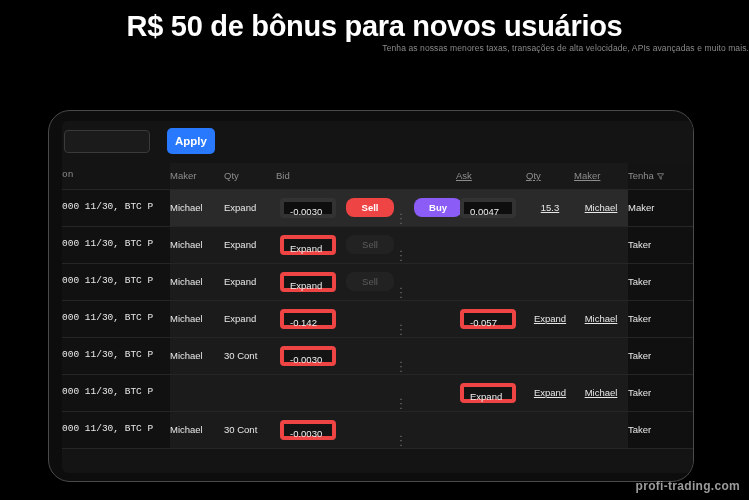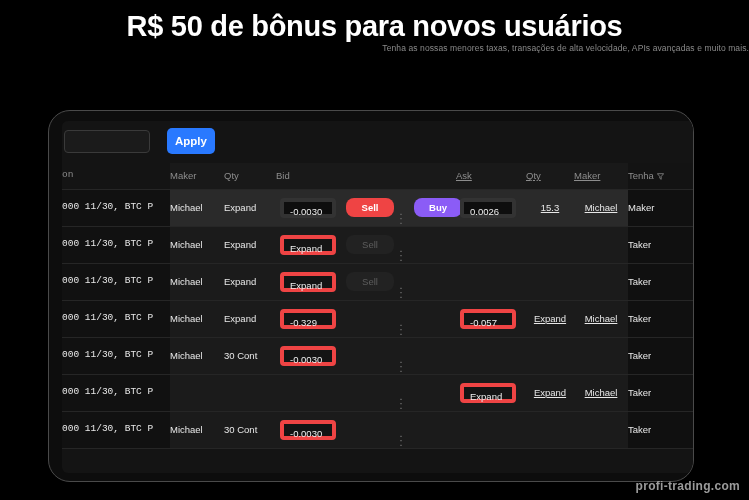--- a/index.html
+++ b/index.html
@@ -227,21 +227,21 @@
                 <div class="cell-pos-inner">000 11/30, BTC P</div>
               </td>
               <td class="pad-l"><span>Michael</span></td>
               <td class="pad-l"><span>Expand</span></td>
               <td><span class="inp dark">-0.0030</span></td>
               <td class="ctr"><span class="btn-sell">Sell</span></td>
               <td>
                 <div class="sep-dots"></div>
               </td>
               <td class="ctr"><span class="btn-buy">Buy</span></td>
-              <td><span class="inp dark">0.0026</span></td>
+              <td><span class="inp dark">0.0047</span></td>
               <td class="ctr"><span>15.3</span></td>
               <td class="ctr"><span>Michael</span></td>
               <td class="cell-role"><span>Maker</span></td>
               <td class="cell-taker"></td>
             </tr>
             <tr>
               <td class="cell-pos">
                 <div class="cell-pos-inner">000 11/30, BTC P</div>
               </td>
               <td class="pad-l"><span>Michael</span></td>
@@ -275,21 +275,21 @@
               <td class="ctr"><span></span></td>
               <td class="cell-role"><span>Taker</span></td>
               <td class="cell-taker"></td>
             </tr>
             <tr>
               <td class="cell-pos">
                 <div class="cell-pos-inner">000 11/30, BTC P</div>
               </td>
               <td class="pad-l"><span>Michael</span></td>
               <td class="pad-l"><span>Expand</span></td>
-              <td><span class="inp">-0.329</span></td>
+              <td><span class="inp">-0.142</span></td>
               <td class="ctr"></td>
               <td>
                 <div class="sep-dots"></div>
               </td>
               <td class="ctr"></td>
               <td><span class="inp">-0.057</span></td>
               <td class="ctr"><span>Expand</span></td>
               <td class="ctr"><span>Michael</span></td>
               <td class="cell-role"><span>Taker</span></td>
               <td class="cell-taker"></td>

